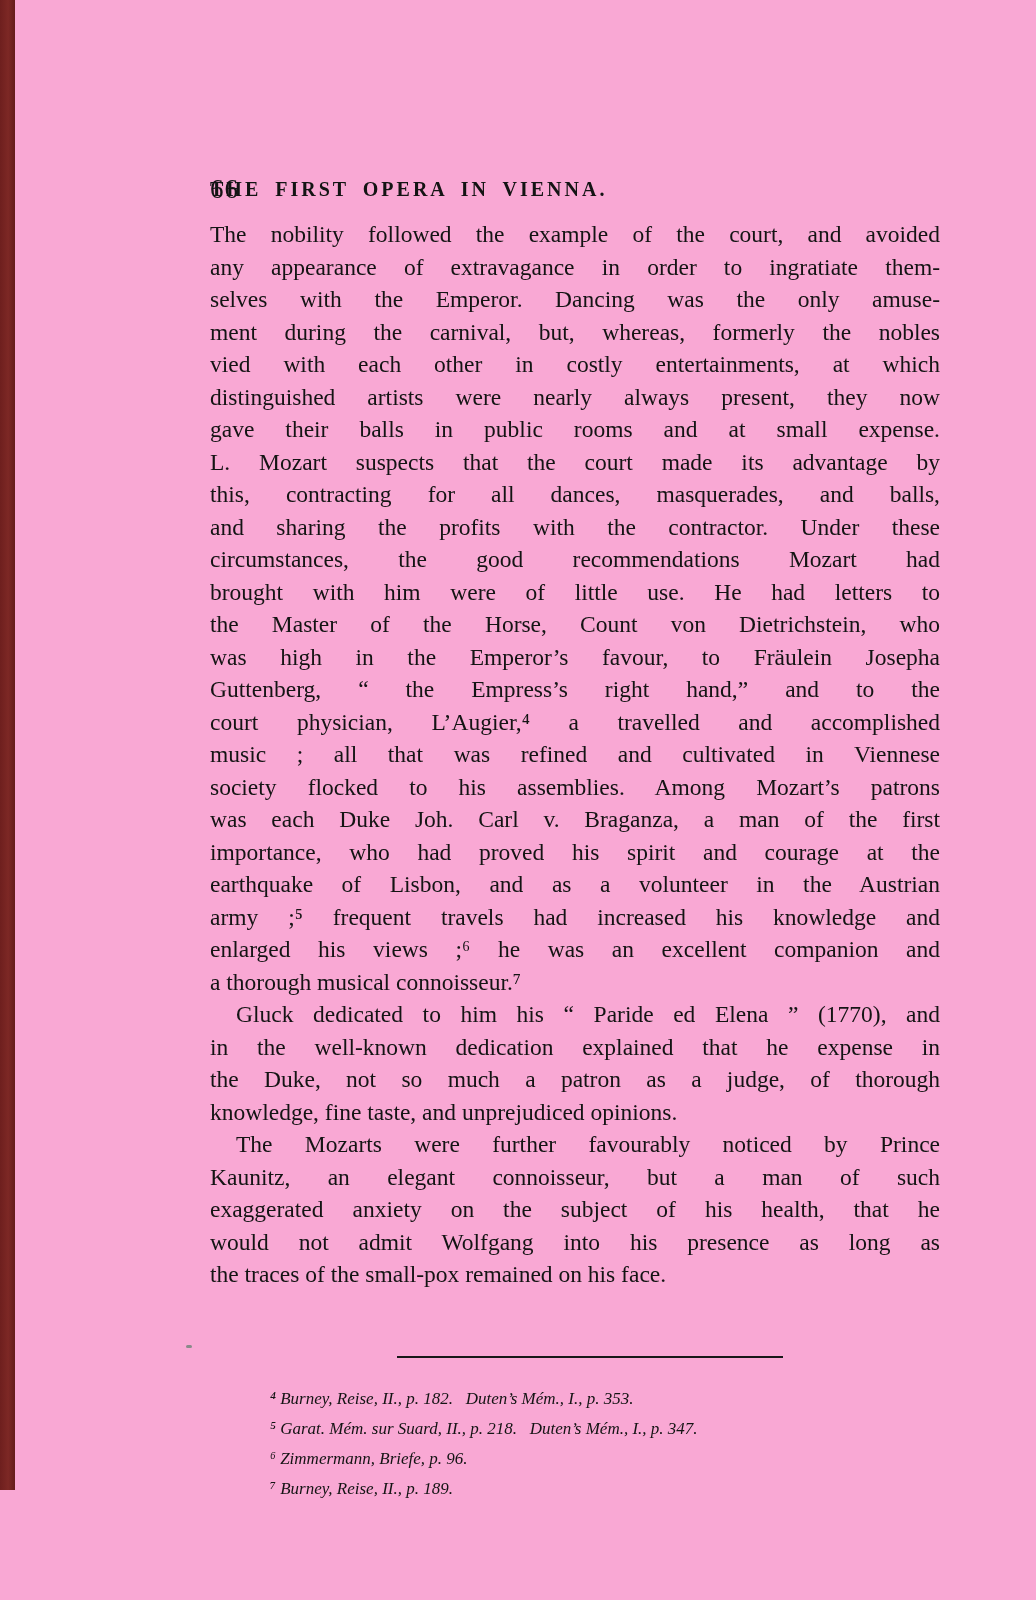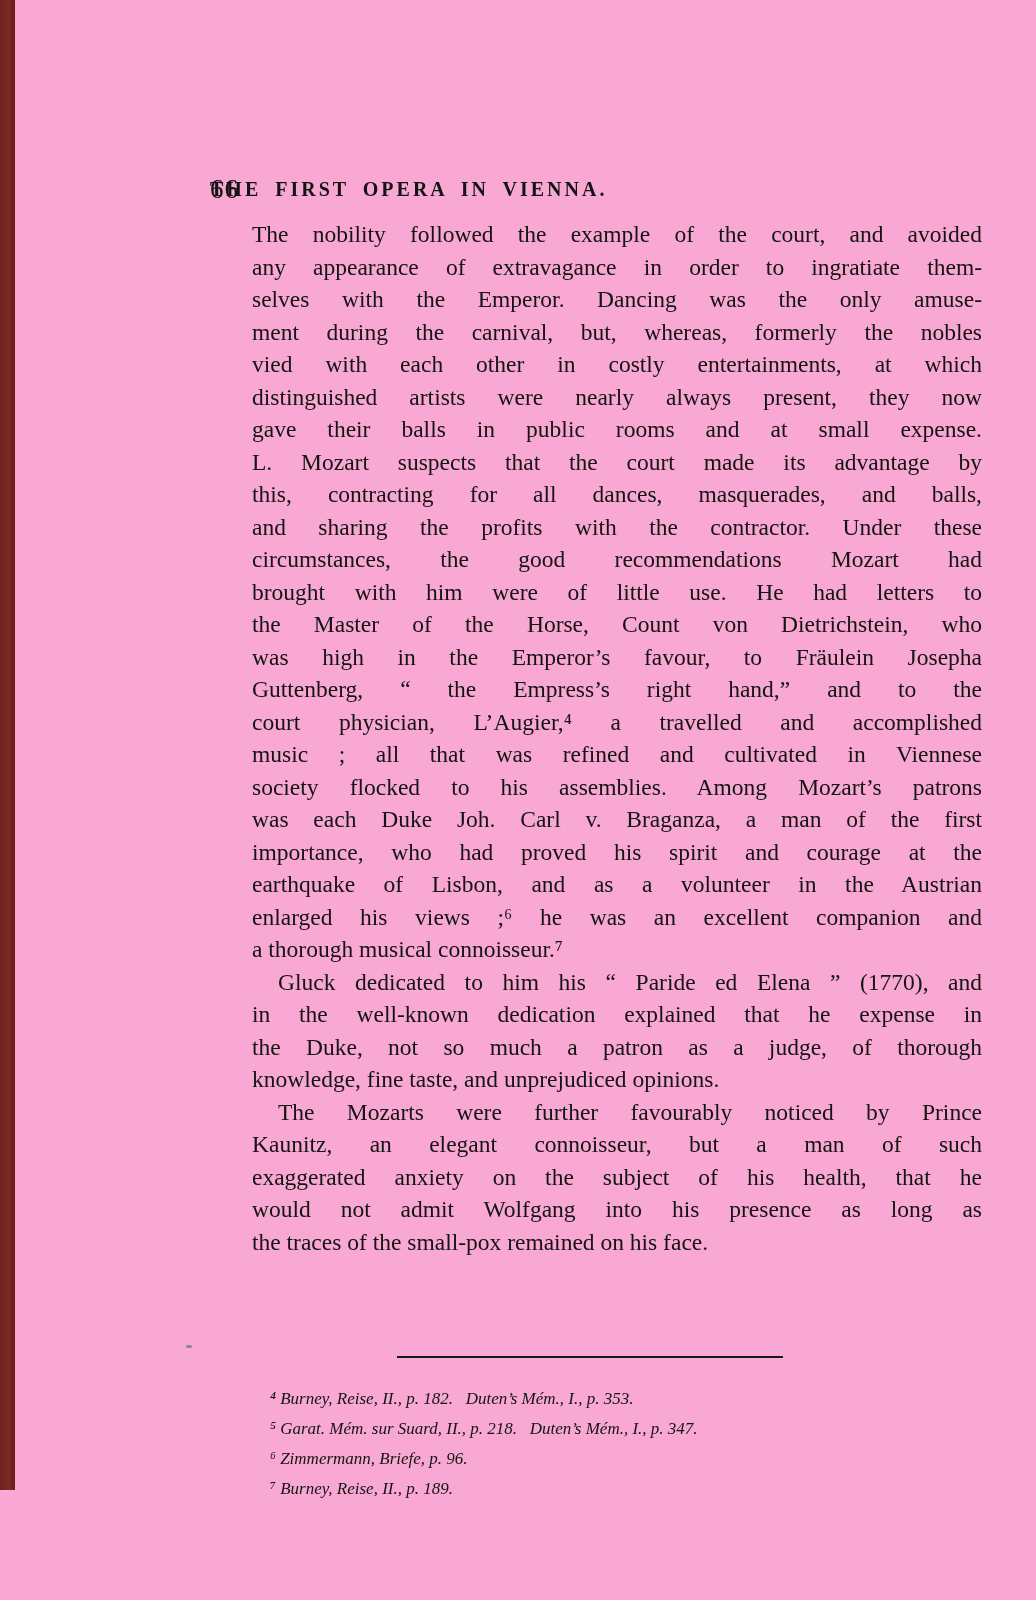--- a/index.html
+++ b/index.html
@@ -29,21 +29,21 @@
   }
   .runtitle {
     position: absolute; left: 0; right: 0; top: 6px;
     text-align: left;
     font-size: 20px; font-weight: 700; letter-spacing: 3px;
     word-spacing: 6px;
   }
 
   .bodyblock {
     position: absolute; top: 218px; left: 210px; width: 730px;
-    font-size: 23.5px; line-height: 32.5px; margin-left: 42px;
+    font-size: 23.5px; line-height: 32.5px;
   }
   .bl { text-align: justify; text-align-last: justify; }
   .bl.end { text-align-last: left; }
   .bl.ind { text-indent: 26px; }
 
   .footrule {
     position: absolute; top: 1356px; left: 397px;
     width: 386px; height: 2px; background: #181818;
   }
   .speck {
@@ -84,20 +84,21 @@
       <div class="bl">brought with him were of little use.  He had letters to</div>
       <div class="bl">the Master of the Horse, Count von Dietrichstein, who</div>
       <div class="bl">was high in the Emperor’s favour, to Fräulein Josepha</div>
       <div class="bl">Guttenberg, “ the Empress’s right hand,” and to the</div>
       <div class="bl">court physician, L’Augier,⁴ a travelled and accomplished</div>
       <div class="bl">music ; all that was refined and cultivated in Viennese</div>
       <div class="bl">society flocked to his assemblies.  Among Mozart’s patrons</div>
       <div class="bl">was each Duke Joh. Carl v. Braganza, a man of the first</div>
       <div class="bl">importance, who had proved his spirit and courage at the</div>
       <div class="bl">earthquake of Lisbon, and as a volunteer in the Austrian</div>
+      <div class="bl">army ;⁵ frequent travels had increased his knowledge and</div>
       <div class="bl">enlarged his views ;⁶ he was an excellent companion and</div>
       <div class="bl end">a thorough musical connoisseur.⁷</div>
     </div>
     <div>
       <div class="bl ind">Gluck dedicated to him his “ Paride ed Elena ” (1770), and</div>
       <div class="bl">in the well-known dedication explained that he expense in</div>
       <div class="bl">the Duke, not so much a patron as a judge, of thorough</div>
       <div class="bl end">knowledge, fine taste, and unprejudiced opinions.</div>
     </div>
     <div>

